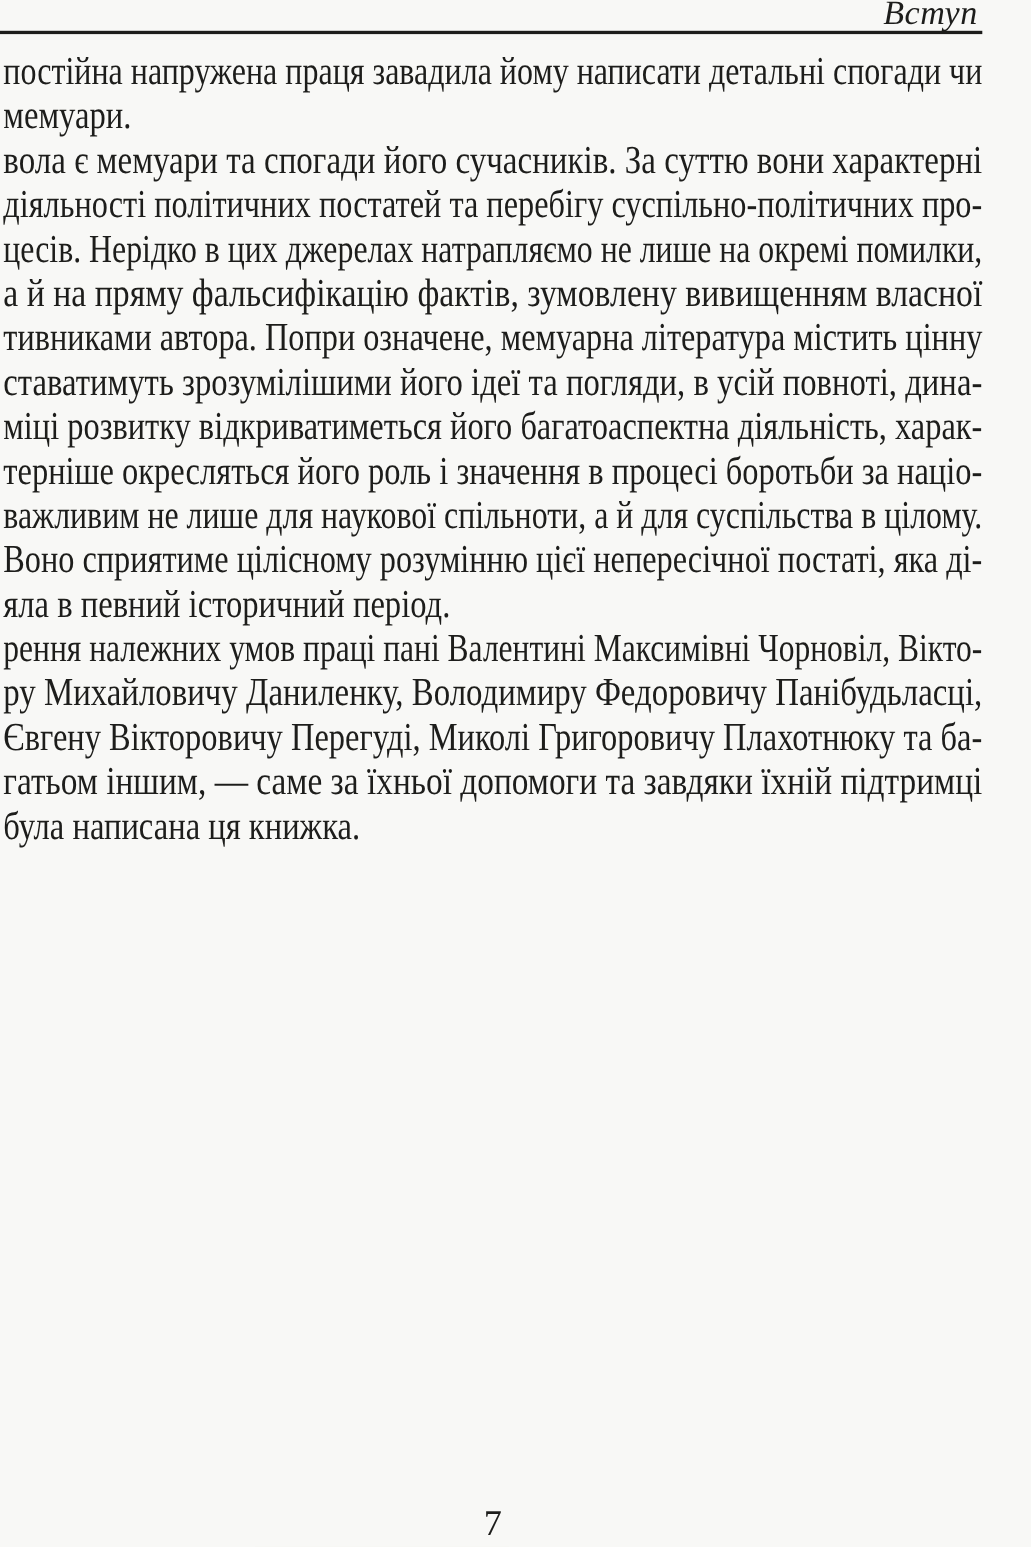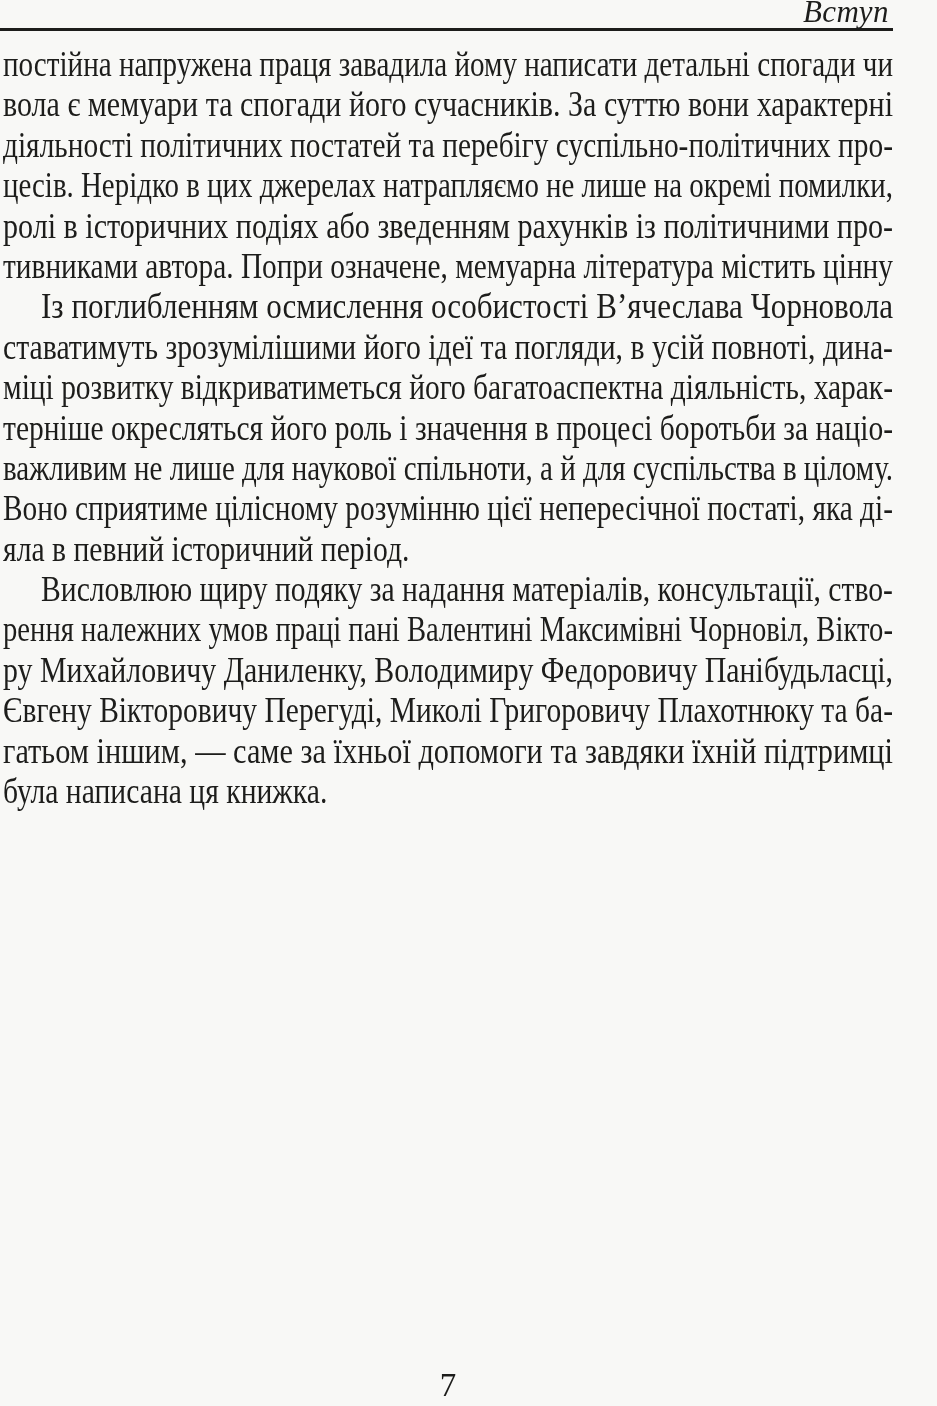--- a/index.html
+++ b/index.html
@@ -59,33 +59,32 @@
   }
 </style>
 </head>
 <body>
 
 <div class="page">
   <div class="running-head">Вступ</div>
   <div class="header-rule"></div>
   <main class="page-body">
       <div class="line"><span class="fit" style="transform: scaleX(0.808448);">постійна напружена праця завадила йому написати детальні спогади чи</span></div>
+      <div class="line"><span class="fit" style="transform: scaleX(0.823536);">мемуари.</span></div>
       <div class="line"><span class="fit" style="transform: scaleX(0.834065);">вола є мемуари та спогади його сучасників. За суттю вони характерні</span></div>
       <div class="line"><span class="fit" style="transform: scaleX(0.816245);">діяльності політичних постатей та перебігу суспільно-політичних про-</span></div>
       <div class="line"><span class="fit" style="transform: scaleX(0.803068);">цесів. Нерідко в цих джерелах натрапляємо не лише на окремі помилки,</span></div>
-      <div class="line"><span class="fit" style="transform: scaleX(0.835681);">ролі в історичних подіях або зведенням рахунків із політичними про-</span></div>
+      <div class="line"><span class="fit" style="transform: scaleX(0.852388);">а й на пряму фальсифікацію фактів, зумовлену вивищенням власної</span></div>
       <div class="line"><span class="fit" style="transform: scaleX(0.815275);">тивниками автора. Попри означене, мемуарна література містить цінну</span></div>
-      <div class="line" style="padding-left: 38px;"><span class="fit" style="transform: scaleX(0.863249);">Із поглибленням осмислення особистості В’ячеслава Чорновола</span></div>
       <div class="line"><span class="fit" style="transform: scaleX(0.826082);">ставатимуть зрозумілішими його ідеї та погляди, в усій повноті, дина-</span></div>
       <div class="line"><span class="fit" style="transform: scaleX(0.818273);">міці розвитку відкриватиметься його багатоаспектна діяльність, харак-</span></div>
       <div class="line"><span class="fit" style="transform: scaleX(0.82017);">терніше окресляться його роль і значення в процесі боротьби за націо-</span></div>
       <div class="line"><span class="fit" style="transform: scaleX(0.805373);">важливим не лише для наукової спільноти, а й для суспільства в цілому.</span></div>
       <div class="line"><span class="fit" style="transform: scaleX(0.815614);">Воно сприятиме цілісному розумінню цієї непересічної постаті, яка ді-</span></div>
       <div class="line"><span class="fit" style="transform: scaleX(0.823536);">яла в певний історичний період.</span></div>
-      <div class="line" style="padding-left: 38px;"><span class="fit" style="transform: scaleX(0.82381);">Висловлюю щиру подяку за надання матеріалів, консультації, ство-</span></div>
       <div class="line"><span class="fit" style="transform: scaleX(0.796153);">рення належних умов праці пані Валентині Максимівні Чорновіл, Вікто-</span></div>
       <div class="line"><span class="fit" style="transform: scaleX(0.829716);">ру Михайловичу Даниленку, Володимиру Федоровичу Панібудьласці,</span></div>
       <div class="line"><span class="fit" style="transform: scaleX(0.819816);">Євгену Вікторовичу Перегуді, Миколі Григоровичу Плахотнюку та ба-</span></div>
       <div class="line"><span class="fit" style="transform: scaleX(0.842367);">гатьом іншим, — саме за їхньої допомоги та завдяки їхній підтримці</span></div>
       <div class="line"><span class="fit" style="transform: scaleX(0.823536);">була написана ця книжка.</span></div>
     </main>
   <div class="page-number">7</div>
 </div>
 
 </body></html>

